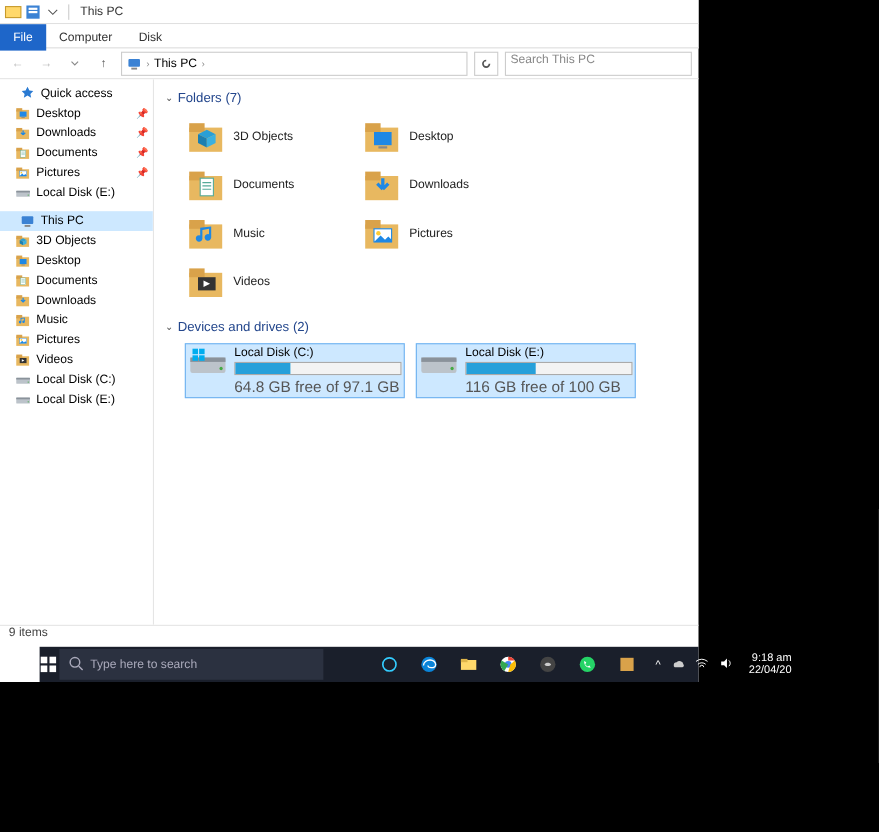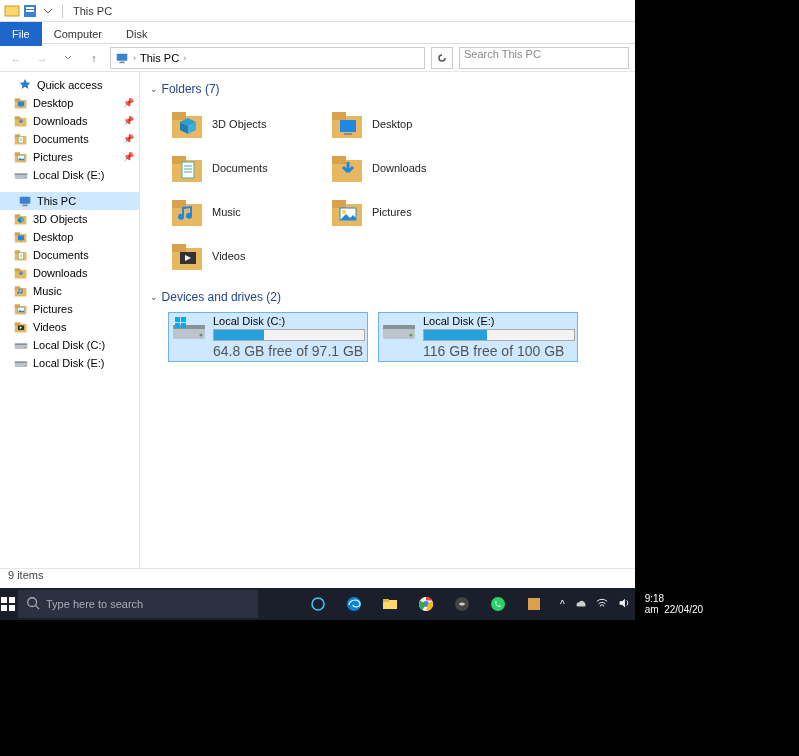--- a/index.html
+++ b/index.html
@@ -57,27 +57,27 @@
 .drive-info { flex: 1; display: flex; flex-direction: column; gap: 2px; }
 .drive-name { font-size: 11px; }
 .drive-bar { height: 12px; border: 1px solid #aaa; background: #f3f3f3; position: relative; }
 .drive-bar-fill { position: absolute; left: 0; top: 0; bottom: 0; background: #26a0da; }
 .drive-free { font-size: 14px; color: #555; }
 
 
 .statusbar { height: 20px; border-top: 1px solid #e5e5e5; display: flex; align-items: flex-start; padding: 0 8px; font-size: 11px; color: #444; }
 
 
-.taskbar { height: 32px; background: #1a1f2b; display: flex; align-items: center; color: #fff; font-size: 11px; }
+.taskbar { height: 32px; background: #1a1f2b; display: flex; align-items: center; color: #fff; font-size: 11px; margin-left: 36px; }
 .task-icon { width: 36px; height: 32px; display: flex; align-items: center; justify-content: center; cursor: pointer; }
 .task-search { flex: 0 0 240px; height: 28px; background: #2b3140; display: flex; align-items: center; padding: 0 8px; gap: 6px; color: #aab; margin: 0 2px; }
 .task-center { display: flex; }
 .task-spacer { flex: 1; }
 .task-tray { display: flex; align-items: center; gap: 8px; padding: 0 8px; font-size: 10px; }
-.task-clock { display: flex; flex-direction: row; align-items: flex-end; font-size: 10px; line-height: 11px; padding: 0 6px; }
+.task-clock { display: flex; flex-direction: column; align-items: flex-end; font-size: 10px; line-height: 11px; padding: 0 6px; }
 
 
 .svg-ico { width: 100%; height: 100%; }
 </style>
 </head>
 <body>
 
 <div class="screen">
 
   <div class="titlebar">

